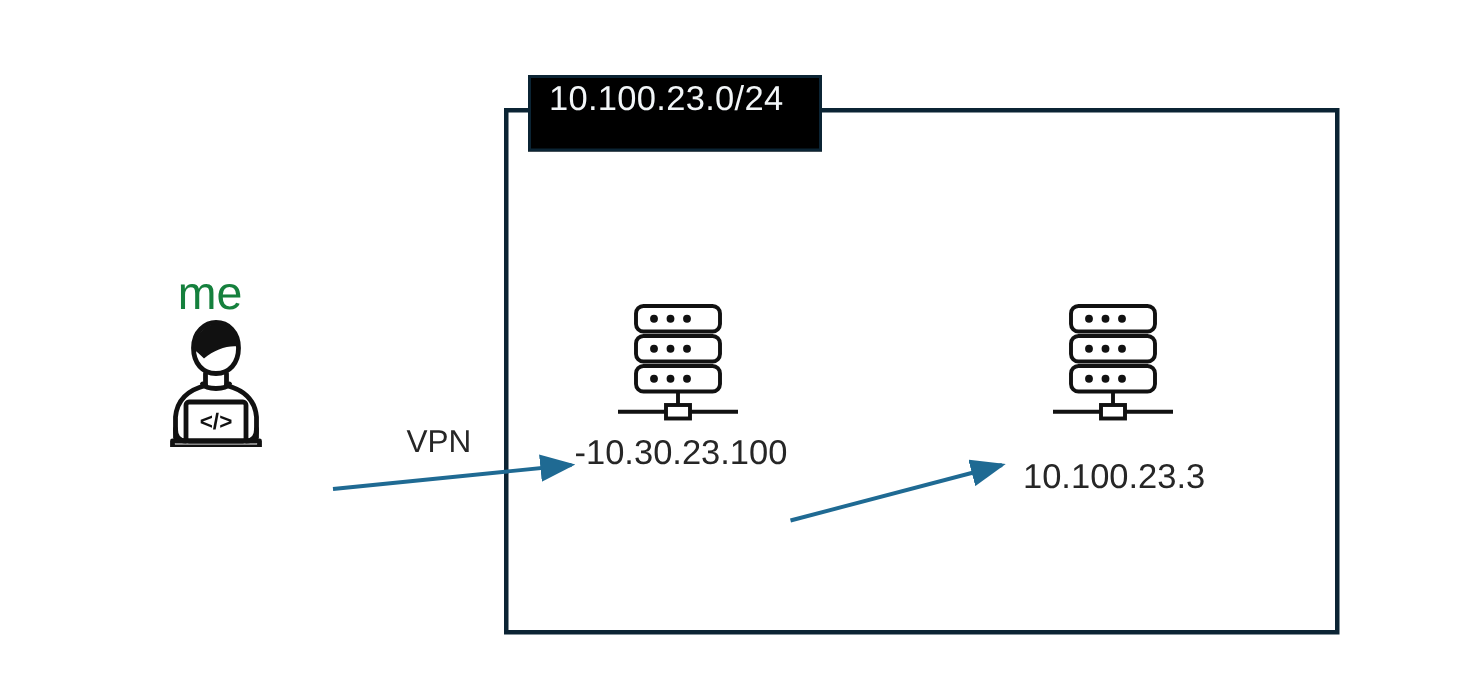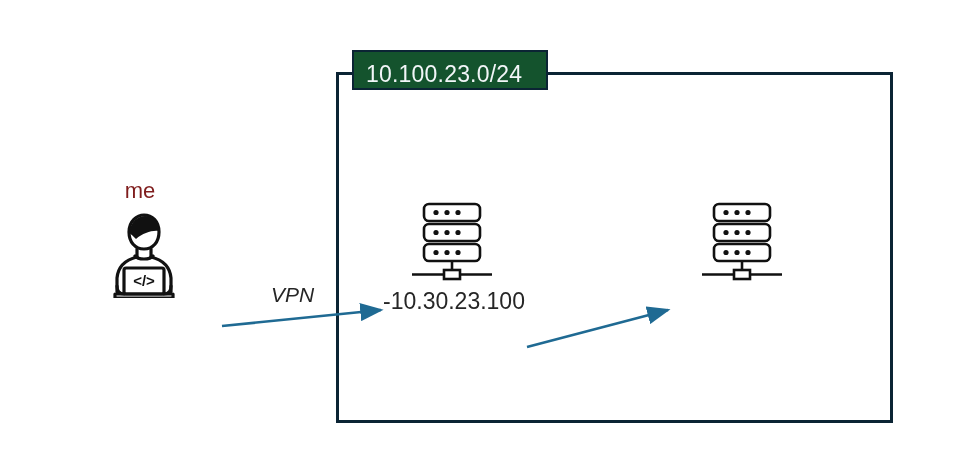--- a/index.html
+++ b/index.html
@@ -29,51 +29,50 @@
     border: 3px solid #0b2434;
     box-sizing: border-box;
     background: transparent;
   }
 
   
   #subnet-label {
     left: 352px;
     top: 50px;
     width: 196px;
-    height: 40px;
-    background: #14532d;
+    height: 51px;
+    background: #000000;
     border: 2px solid #0b2434;
     box-sizing: border-box;
     display: flex;
-    align-items: flex-end;
+    align-items: flex-start;
     padding-left: 12px;
     color: #f2f6f8;
     font-size: 23px;
     letter-spacing: 0.2px;
     white-space: nowrap;
   }
 
   
   .node-title {
-    font-size: 22px;
-    color: #7f1d1d;
+    font-size: 31px;
+    color: #15803d;
     white-space: nowrap;
     text-align: center;
   }
   .ip-text {
     font-size: 23px;
     color: #262626;
     white-space: nowrap;
     line-height: 30px;
   }
   .edge-label {
     font-size: 21px;
     color: #262626;
     white-space: nowrap;
-    font-style: italic;
   }
 
   #title-me   { left: 92px;  top: 178px; width: 96px; }
   #title-web  { left: 374px; top: 168px; width: 160px; }
   #title-smb  { left: 656px; top: 168px; width: 168px; }
 
   #ip-client  { left: 31px;  top: 304px; }
   #label-vpn  { left: 271px; top: 283px; }
   #ip-web     { left: 383px; top: 286px; }
   #ip-smb     { left: 682px; top: 302px; }
@@ -179,20 +178,21 @@
         <circle cx="26" cy="32.5" r="2.6"></circle>
           <circle cx="37" cy="32.5" r="2.6"></circle>
           <circle cx="48" cy="32.5" r="2.6"></circle>
         <circle cx="26" cy="52.5" r="2.6"></circle>
           <circle cx="37" cy="52.5" r="2.6"></circle>
           <circle cx="48" cy="52.5" r="2.6"></circle>
       </g>
     </svg>
   </div>
 
+  <div class="abs ip-text" id="ip-smb">10.100.23.3</div>
 
   <svg class="abs" id="arrow-layer" viewBox="0 0 971 466" xmlns="http://www.w3.org/2000/svg">
     <defs>
       <marker id="arrowhead" markerWidth="9" markerHeight="7" refX="8" refY="3.5" orient="auto" markerUnits="strokeWidth">
         <polygon points="0 0, 9 3.5, 0 7" fill="#1f6a93"></polygon>
       </marker>
     </defs>
 
     <line x1="222" y1="326" x2="381" y2="310" stroke="#1f6a93" stroke-width="2.6" marker-end="url(#arrowhead)"></line>
 

